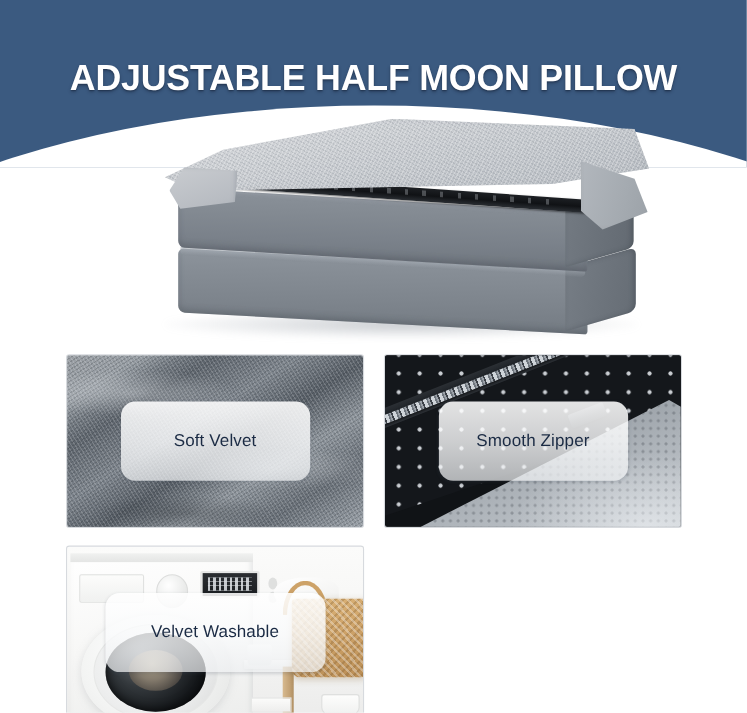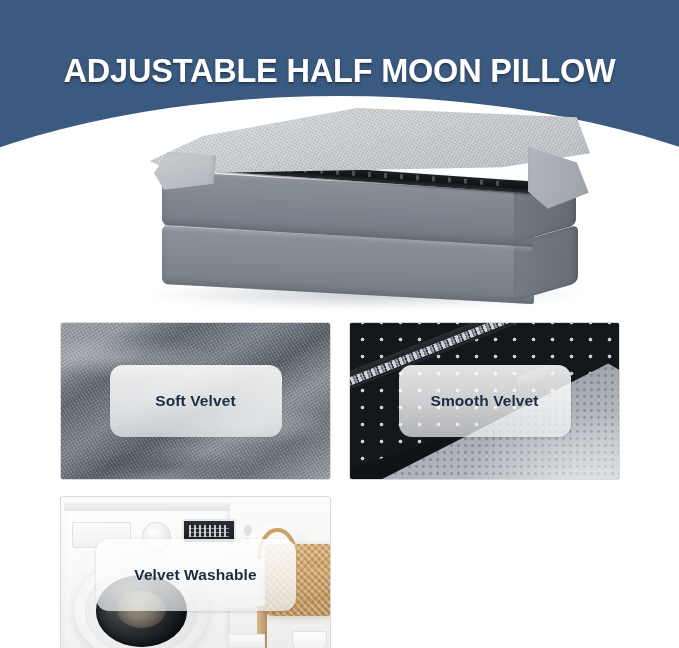--- a/index.html
+++ b/index.html
@@ -167,21 +167,21 @@
     left:50%;
     top:50%;
     transform:translate(-50%,-50%);
     min-width:172px;
     padding:27px 20px;
     text-align:center;
     background:linear-gradient(180deg, rgba(255,255,255,0.88) 0%, rgba(250,251,252,0.80) 52%, rgba(238,240,242,0.72) 100%);
     border-radius:13px;
     color:#1b2b44;
     font-size:15.5px;
-    font-weight:bold;
+    font-weight:normal;
     letter-spacing:0.1px;
     white-space:nowrap;
     box-shadow:0 1px 3px rgba(60,70,86,0.18);
     font-family:"Liberation Sans", sans-serif;
   }
   .tile-label.wide { min-width:200px; }
 
   
   .art-velvet {
     background:
@@ -459,21 +459,21 @@
 
     <div class="tile">
       <div class="tile-art art-zipper">
         <div class="dotted"></div>
         <div class="fabric-gray"></div>
         <div class="zip-tape"></div>
         <div class="zip-teeth"></div>
         <div class="zip-pull"></div>
         <div class="bottom-glow"></div>
       </div>
-      <div class="tile-label">Smooth Velvet</div>
+      <div class="tile-label">Smooth Zipper</div>
     </div>
 
     <div class="tile">
       <div class="tile-art art-laundry">
         <div class="washer-body"></div>
         <div class="washer-top"></div>
         <div class="detergent-slot"></div>
         <div class="dial"></div>
         <div class="panel"></div>
         <div class="btn-sm btn-a"></div>

